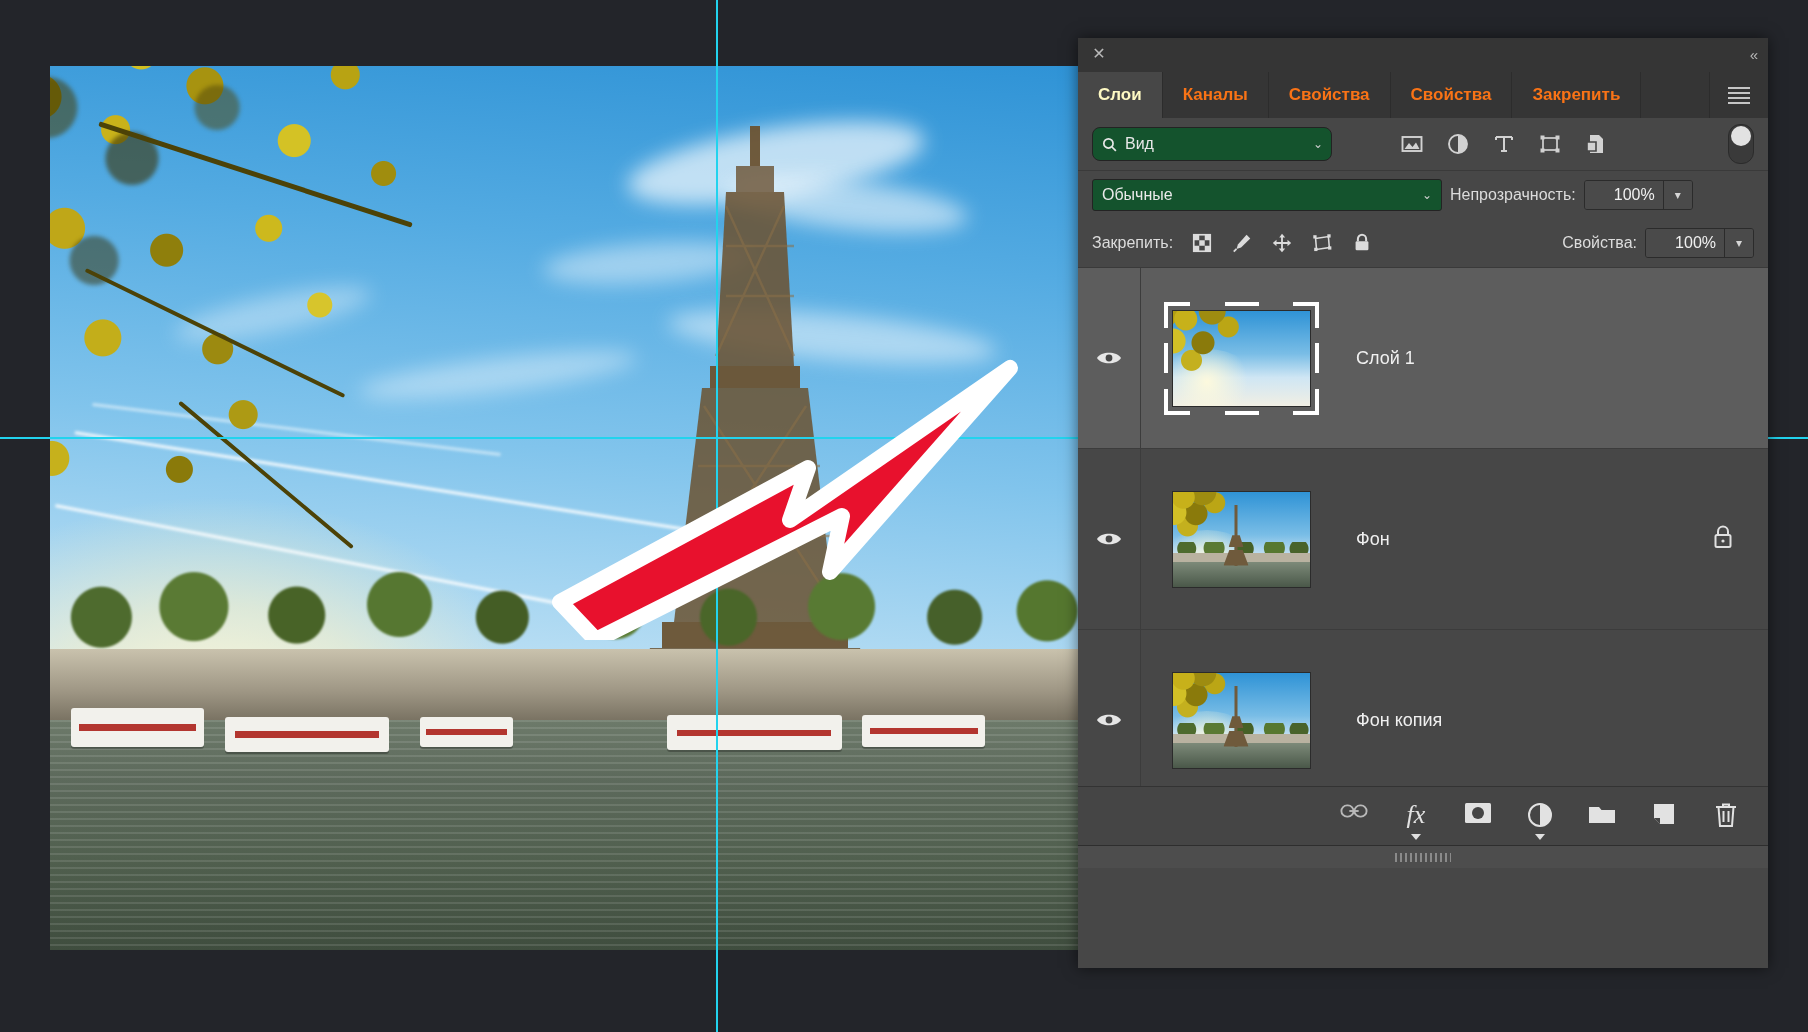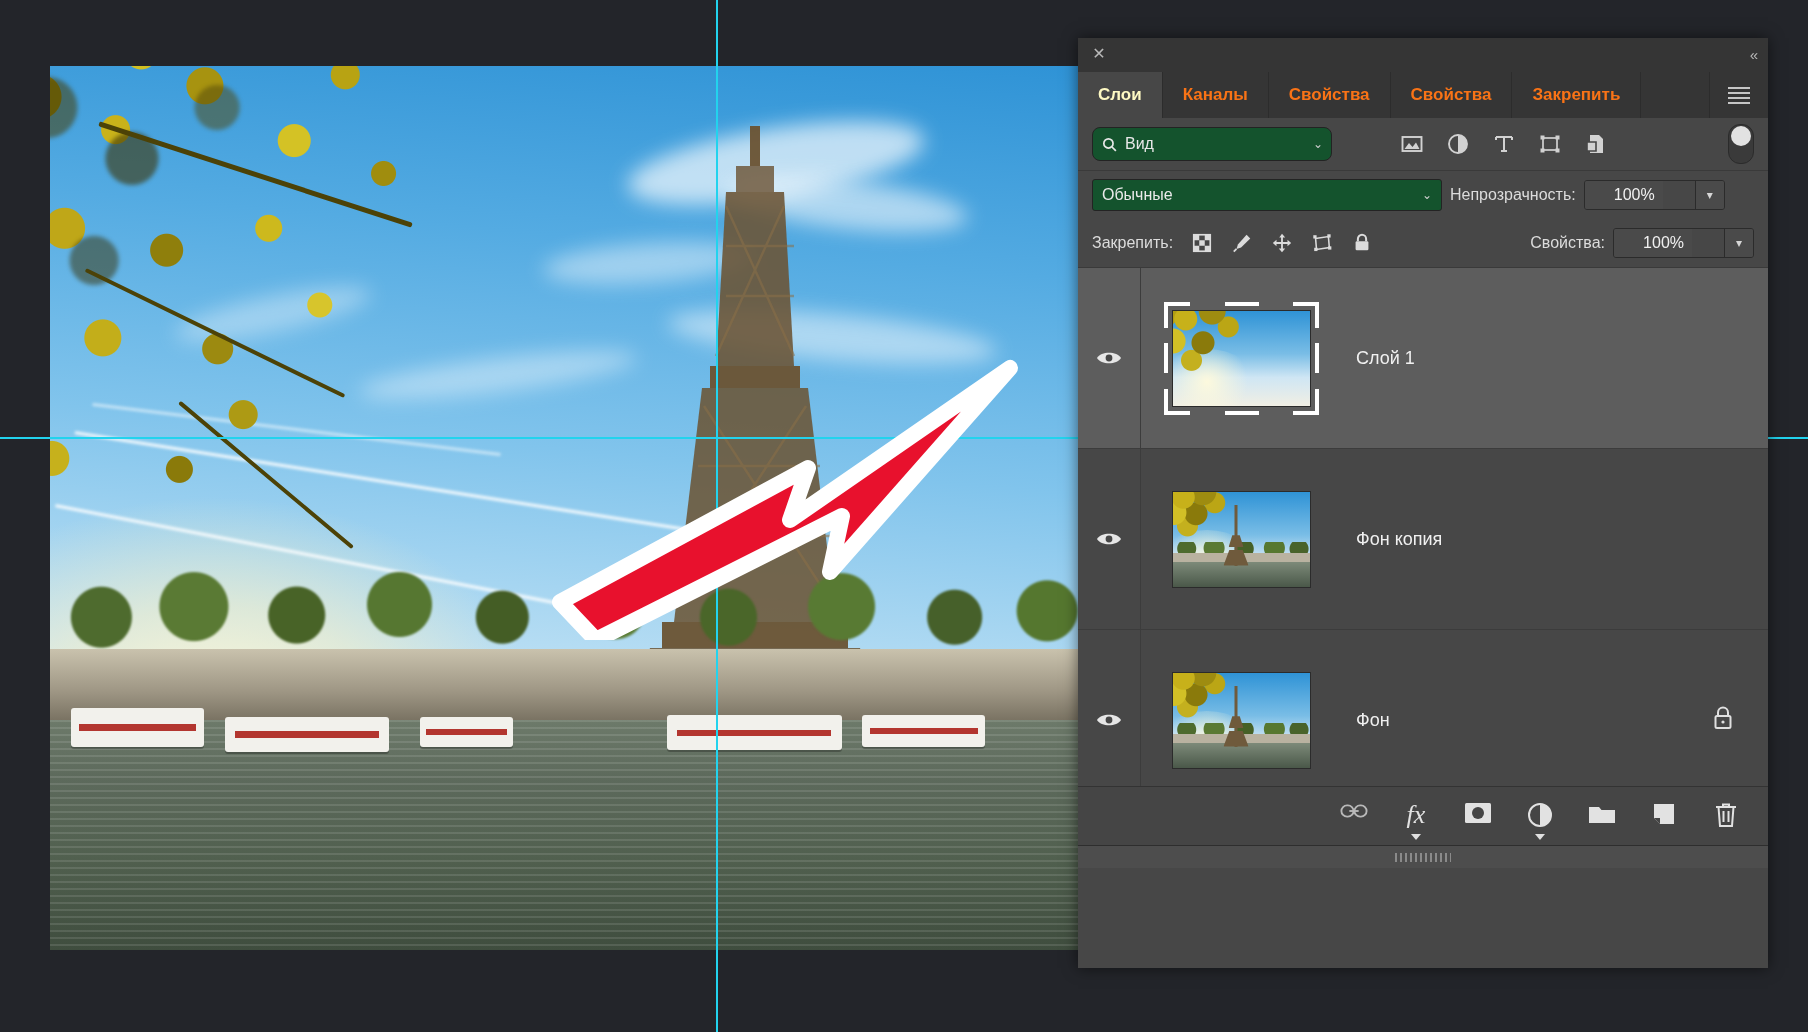--- a/index.html
+++ b/index.html
@@ -123,21 +123,21 @@
   .pill-toggle{margin-left:auto;width:24px;height:38px;border-radius:12px;background:#3a3a3a;border:1px solid #2b2b2b;
                position:relative;cursor:pointer;}
   .pill-toggle::after{content:"";position:absolute;left:2px;top:1px;width:20px;height:20px;border-radius:50%;background:#e2e2e2;}
 
   .blend-row{height:48px;display:flex;align-items:center;padding:0 14px;gap:8px;}
   .blend-select{width:330px;height:30px;background:#14532d;border:1px solid #232323;border-radius:3px;
                 display:flex;align-items:center;padding:0 9px;cursor:pointer;}
   .blend-select .lbl{font-size:16px;color:#eaeaea;}
   .blend-select .chev{margin-left:auto;color:#cfcfcf;font-size:12px;}
   .fld-label{font-size:16px;color:#dcdcdc;white-space:nowrap;}
-  .numbox{height:28px;display:flex;align-items:stretch;border:1px solid #2b2b2b;border-radius:3px;overflow:hidden;gap:32px;}
+  .numbox{height:28px;display:flex;align-items:stretch;border:1px solid #2b2b2b;border-radius:3px;overflow:hidden;}
   .numbox .val{min-width:62px;padding:0 8px;display:flex;align-items:center;justify-content:flex-end;
                background:#4a4a4a;color:#f0f0f0;font-size:16px;cursor:text;}
   .numbox .drop{width:28px;display:flex;align-items:center;justify-content:center;background:#4a4a4a;
                 border-left:1px solid #2b2b2b;color:#d6d6d6;font-size:12px;cursor:pointer;}
 
   .lock-row{height:48px;display:flex;align-items:center;padding:0 14px;gap:8px;border-bottom:1px solid #3a3a3a;}
   .lock-icons{display:flex;align-items:center;gap:18px;margin-left:10px;}
   .lock-icons .li{width:22px;height:22px;cursor:pointer;color:#dcdcdc;}
 
   .layer-list{position:relative;background:#474747;height:518px;overflow:hidden;}
@@ -423,21 +423,28 @@
               <div class="msky"></div>
                 <div class="mglow"></div>
               <div class="mtrees"></div>
                 <div class="mquay"></div>
                 <div class="mwater"></div>
               <div class="mtower"></div>
                 <div class="mleaf"></div>
             </div>
           </div>
         </div>
-        <div class="layer-name">Фон копия</div>
+        <div class="layer-name">Фон</div>
+        <div class="lock-badge">
+          <svg width="22" height="26" viewBox="0 0 22 26" fill="none" stroke="#e0e0e0" stroke-width="2">
+            <path d="M6 11 V7.5 a5 5 0 0 1 10 0 V11"></path>
+            <rect x="3.5" y="11" width="15" height="12" rx="1.5"></rect>
+            <circle cx="11" cy="17" r="1.6" fill="#e0e0e0" stroke="none"></circle>
+          </svg>
+        </div>
       </div>
 
       <div class="layer-row">
         <div class="eye-cell">
           <svg width="26" height="18" viewBox="0 0 26 18">
             <path d="M1 9 C5 2 21 2 25 9 C21 16 5 16 1 9 Z" fill="#e6e6e6"></path>
             <circle cx="13" cy="9" r="3.4" fill="#474747"></circle>
           </svg>
         </div>
         <div class="thumb-wrap">
@@ -446,28 +453,21 @@
               <div class="msky"></div>
                 <div class="mglow"></div>
               <div class="mtrees"></div>
                 <div class="mquay"></div>
                 <div class="mwater"></div>
               <div class="mtower"></div>
                 <div class="mleaf"></div>
             </div>
           </div>
         </div>
-        <div class="layer-name">Фон</div>
-        <div class="lock-badge">
-          <svg width="22" height="26" viewBox="0 0 22 26" fill="none" stroke="#e0e0e0" stroke-width="2">
-            <path d="M6 11 V7.5 a5 5 0 0 1 10 0 V11"></path>
-            <rect x="3.5" y="11" width="15" height="12" rx="1.5"></rect>
-            <circle cx="11" cy="17" r="1.6" fill="#e0e0e0" stroke="none"></circle>
-          </svg>
-        </div>
+        <div class="layer-name">Фон копия</div>
       </div>
 
     </div>
 
     <div class="panel-bottombar">
       <div class="bb">
         <svg width="28" height="18" viewBox="0 0 30 18" fill="none" stroke="#b9b9b9" stroke-width="2">
           <rect x="1.5" y="3" width="13" height="12" rx="6"></rect>
           <rect x="15.5" y="3" width="13" height="12" rx="6"></rect>
           <path d="M10 9 h10"></path>

